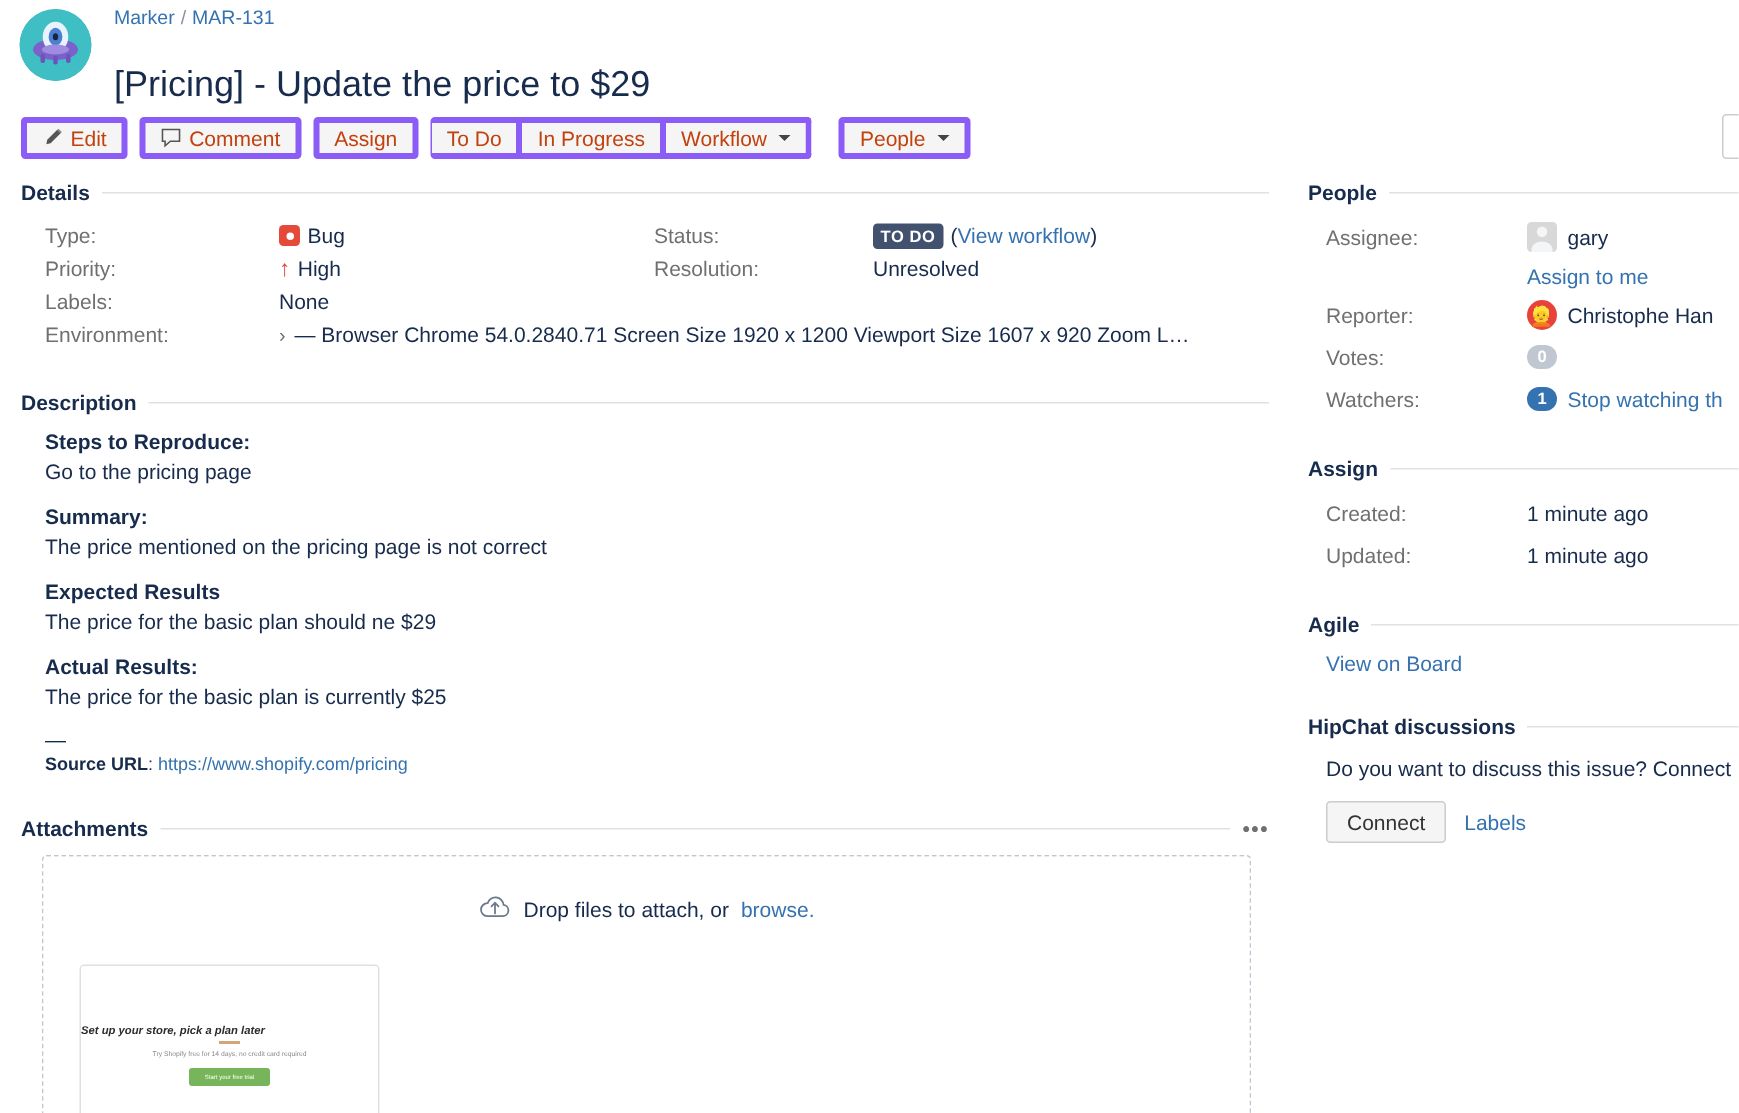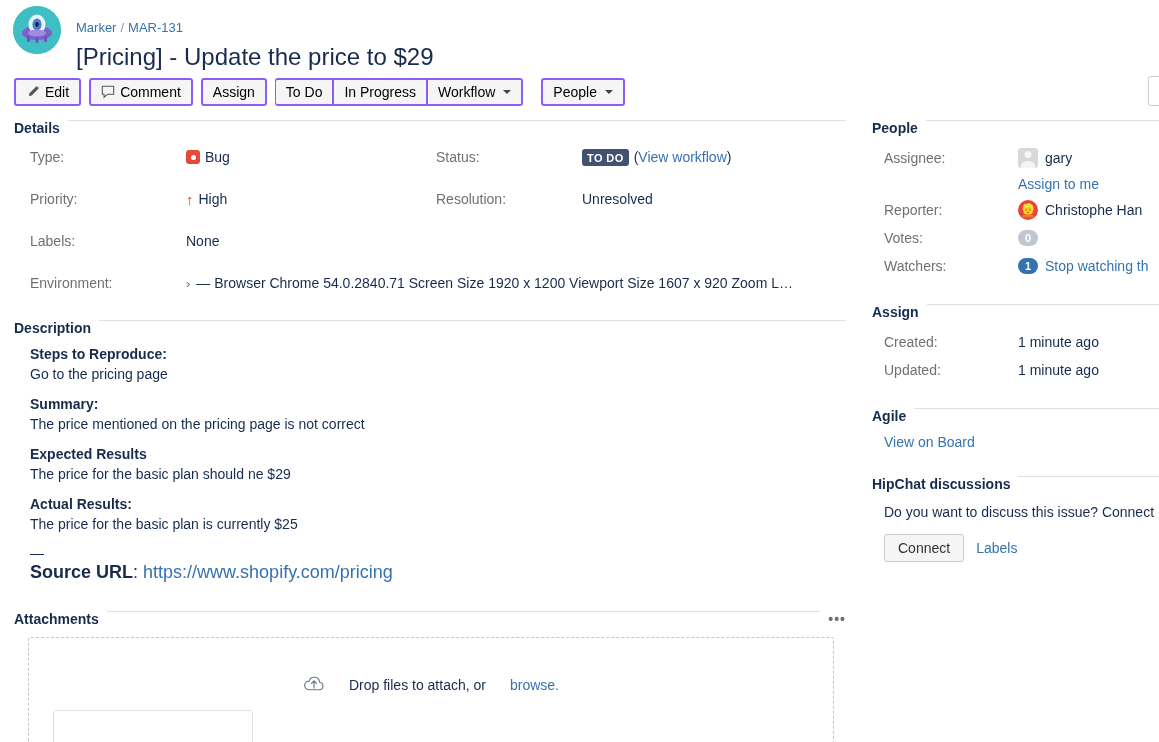--- a/index.html
+++ b/index.html
@@ -19,42 +19,42 @@
 
   .hdr { position: absolute; left: 0; top: 0; width: 1159px; height: 70px; }
   .proj-avatar {
     position: absolute; left: 13px; top: 6px;
     width: 48px; height: 48px; border-radius: 50%;
     background: #3fbfc4; overflow: hidden;
   }
   .proj-avatar svg { display:block; }
 
   .breadcrumb {
-    position: absolute; left: 76px; top: 20px;
+    position: absolute; left: 76px; top: 4px;
     font-size: 13px; line-height: 16px; color: #707070;
     white-space: nowrap;
   }
   .breadcrumb a { color: #3572b0; text-decoration: none; }
   .breadcrumb .sep { color: #8993a4; margin: 0 4px; }
 
   .issue-title {
     position: absolute; left: 76px; top: 26px;
     font-size: 24px; line-height: 30px; font-weight: 400;
     color: #172b4d; white-space: nowrap;
   }
 
   
   .toolbar { position: absolute; left: 14px; top: 78px; display: flex; align-items: center; }
   .btn {
     height: 28px; padding: 0 10px;
     display: inline-flex; align-items: center; gap: 5px;
     background: #f5f5f5;
-    border: 2px solid #8b5cf6;
+    border: 4px solid #8b5cf6;
     border-radius: 3px;
-    font-size: 14px; color: #000000;
+    font-size: 14px; color: #c2410c;
     white-space: nowrap; cursor: pointer;
     font-family: "Liberation Sans", sans-serif;
   }
   .btn + .btn { margin-left: 8px; }
   .btn-group { display: inline-flex; margin-left: 8px; }
   .btn-group .btn { margin-left: 0; border-radius: 0; border-left-width: 0; }
   .btn-group .btn:first-child { border-radius: 3px 0 0 3px; border-left-width: 1px; }
   .btn-group .btn:last-child { border-radius: 0 3px 3px 0; }
   .caret {
     width: 0; height: 0; margin-left: 3px;
@@ -70,33 +70,33 @@
     border: 1px solid #ccc; border-radius: 3px;
     background: #fff;
   }
 
   
   .col-left  { position: absolute; left: 14px;  top: 120px; width: 832px; }
   .col-right { position: absolute; left: 872px; top: 120px; width: 300px; }
 
   
   .sec-hd {
-    display: flex; 
+    display: flex; align-items: center;
     font-size: 14px; font-weight: bold; color: #172b4d;
     margin: 0 0 10px 0;
   }
   .sec-hd .txt { white-space: nowrap; }
   .sec-hd .rule { flex: 1; height: 1px; background: #dfe1e6; margin-left: 8px; }
   .sec-hd .dots { margin-left: 8px; letter-spacing: 1px; color: #707070; font-weight: bold; cursor: pointer; }
 
   
   .details-grid {
     display: grid;
     grid-template-columns: 172px 250px 146px auto;
-    row-gap: 20px;
+    row-gap: 0;
     font-size: 14px;
   }
   .dl { color: #707070; padding-left: 16px; line-height: 22px; }
   .dv { color: #172b4d; line-height: 22px; display: flex; align-items: center; gap: 5px; }
   .env-row { grid-column: 2 / 5; display: flex; align-items: center; gap: 6px;
              white-space: nowrap; overflow: hidden; }
   .env-chev { color: #707070; font-size: 13px; }
 
   .ic-bug {
     width: 14px; height: 14px; border-radius: 3px; background: #e5493a;
@@ -112,34 +112,34 @@
   }
   a, .link { color: #3572b0; text-decoration: none; cursor: pointer; }
   .muted-paren { color: #172b4d; }
 
   
   .desc { margin-top: 26px; }
   .desc .blk { margin-bottom: 12px; }
   .desc h4 { margin: 0 0 2px 0; font-size: 14px; font-weight: bold; color: #172b4d; padding-left: 16px; }
   .desc p  { margin: 0; font-size: 14px; color: #172b4d; padding-left: 16px; line-height: 20px; }
   .desc .dash { padding-left: 16px; color: #172b4d; margin: 14px 0 4px; line-height: 10px; }
-  .desc .src { padding-left: 16px; font-size: 18px; }
+  .desc .src { padding-left: 16px; font-size: 12px; }
   .desc .src b { font-weight: bold; }
 
   
   .attach { margin-top: 28px; }
   .dropzone {
     margin-left: 14px;
     width: 806px; height: 200px;
     border: 1px dashed #c1c7d0; border-radius: 3px;
     position: relative; background: #fff;
   }
   .drop-label {
-    position: absolute; left: 0; right: 0; top: 36px;
-    display: flex; align-items: center; justify-content: center; gap: 24px;
+    position: absolute; left: 0; right: 0; top: 24px;
+    display: flex; align-items: center; justify-content: center; gap: 8px;
     font-size: 14px; color: #172b4d;
   }
   .thumb {
     position: absolute; left: 24px; top: 72px;
     width: 200px; height: 150px;
     border: 1px solid #e0e0e0; border-radius: 3px;
     background: #fff; overflow: hidden;
   }
   .thumb-inner { position: absolute; inset: 0; background: #fff; }
   .th-title { position: absolute; top: 38px; left: 0; right: 0; text-align: left;

